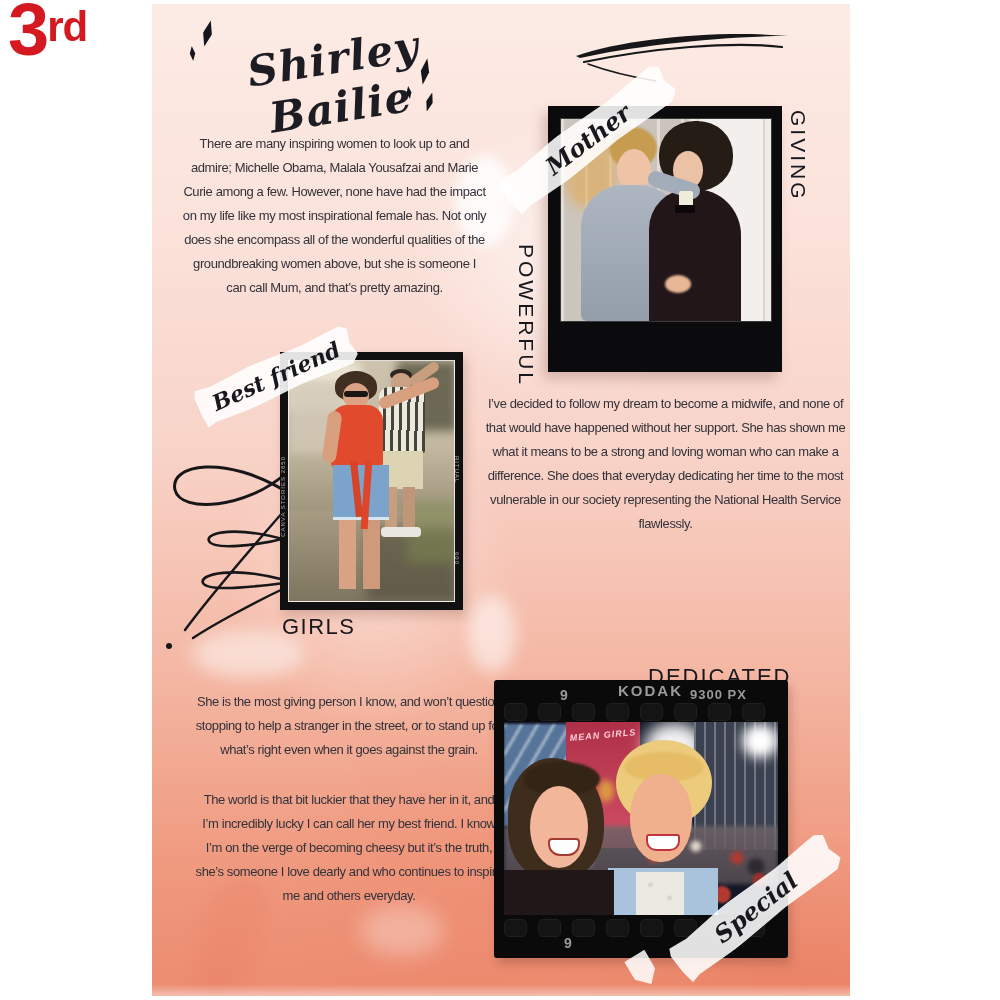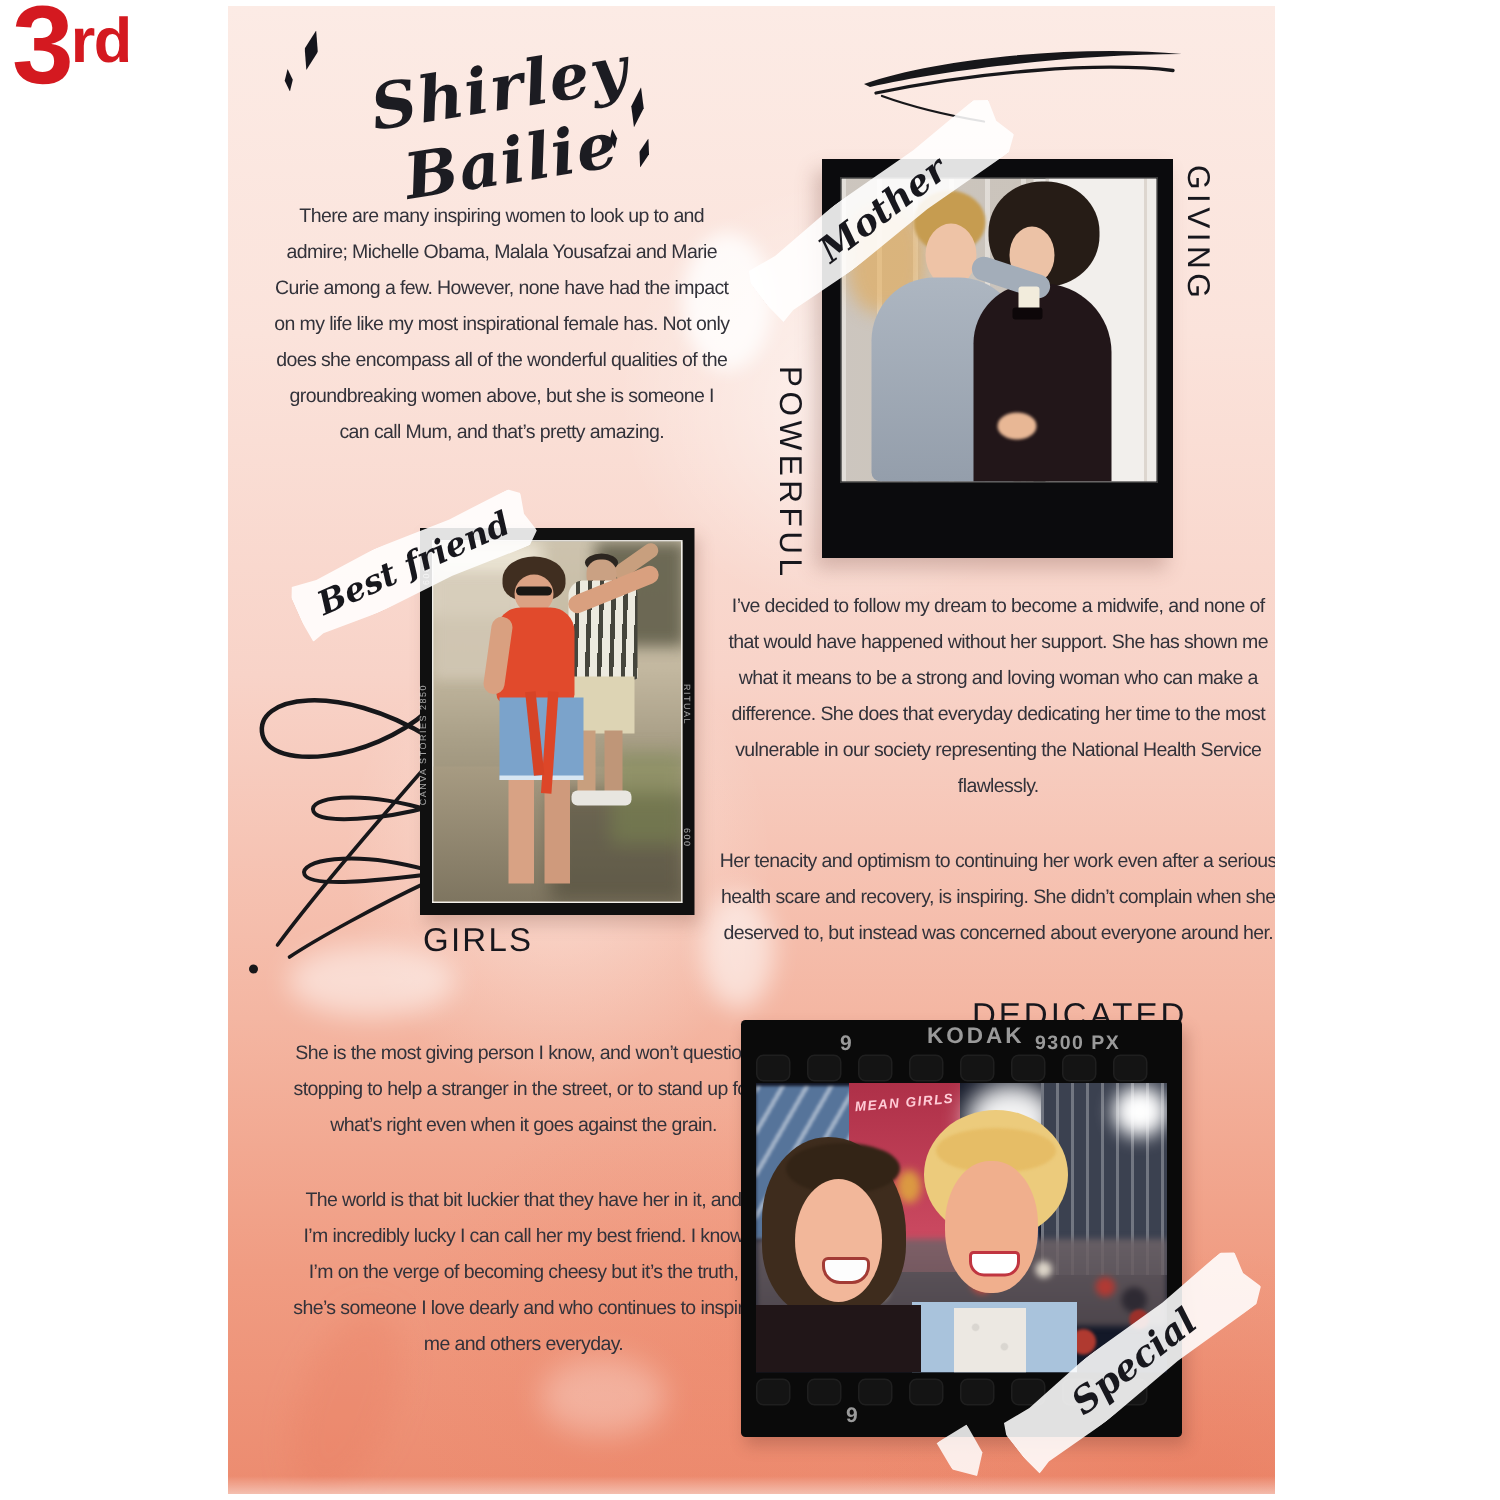--- a/index.html
+++ b/index.html
@@ -245,21 +245,20 @@
       </div>
     </div>
     <div class="tape tape-mother">
       <span class="script">Mother</span>
     </div>
     <div class="v-label giving">GIVING</div>
     <div class="v-label powerful">POWERFUL</div>
 
     <div class="para col-right">
       <p>I’ve decided to follow my dream to become a midwife, and none of that would have happened without her support. She has shown me what it means to be a strong and loving woman who can make a difference. She does that everyday dedicating her time to the most vulnerable in our society representing the National Health Service flawlessly.</p>
-      <p>Her tenacity and optimism to continuing her work even after a serious health scare and recovery, is inspiring. She didn’t complain when she deserved to, but instead was concerned about everyone around her.</p>
     </div>
 
     <div class="hword dedicated">DEDICATED</div>
 
     <svg class="loops" width="135" height="220" viewBox="0 0 135 220">
       <path d="M132 52 C70 14 14 24 20 50 C26 74 92 68 130 34" stroke="#17171a" stroke-width="3" fill="none" stroke-linecap="round"></path>
       <path d="M131 100 C82 86 50 92 54 101 C58 110 102 106 131 98" stroke="#17171a" stroke-width="2.6" fill="none" stroke-linecap="round"></path>
       <path d="M130 140 C78 126 44 134 48 143 C52 152 98 147 130 143" stroke="#17171a" stroke-width="2.6" fill="none" stroke-linecap="round"></path>
       <path d="M128 72 C100 104 58 152 30 190" stroke="#17171a" stroke-width="2.4" fill="none" stroke-linecap="round"></path>
       <path d="M130 148 C96 164 56 186 38 198" stroke="#17171a" stroke-width="2.4" fill="none" stroke-linecap="round"></path>

